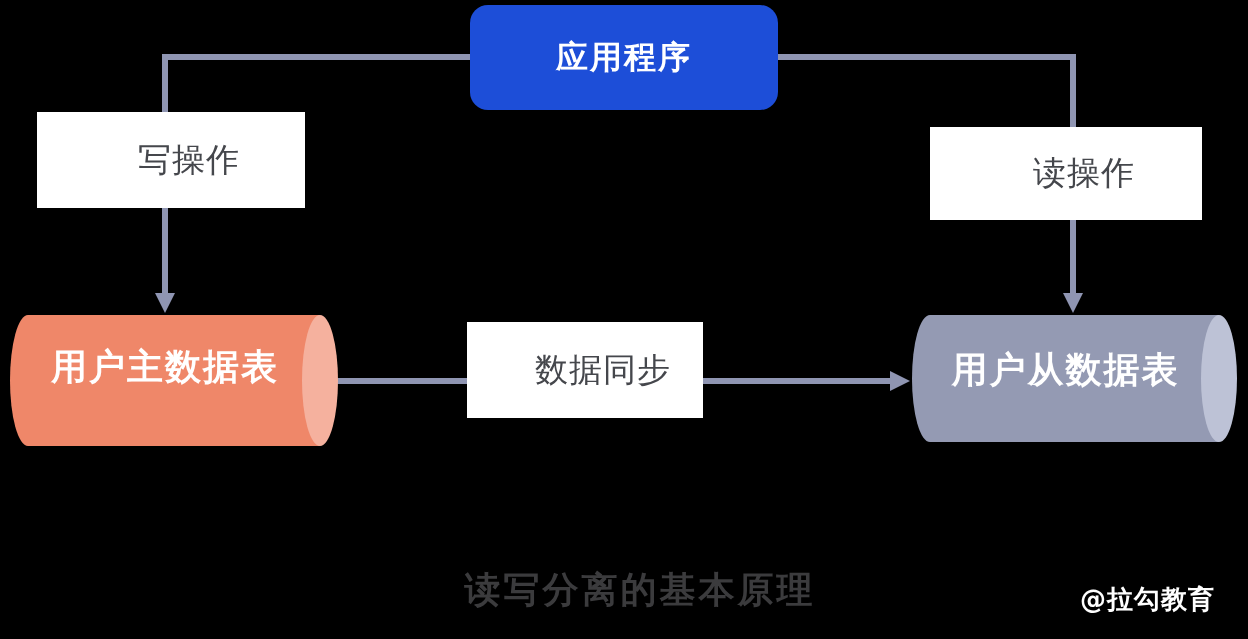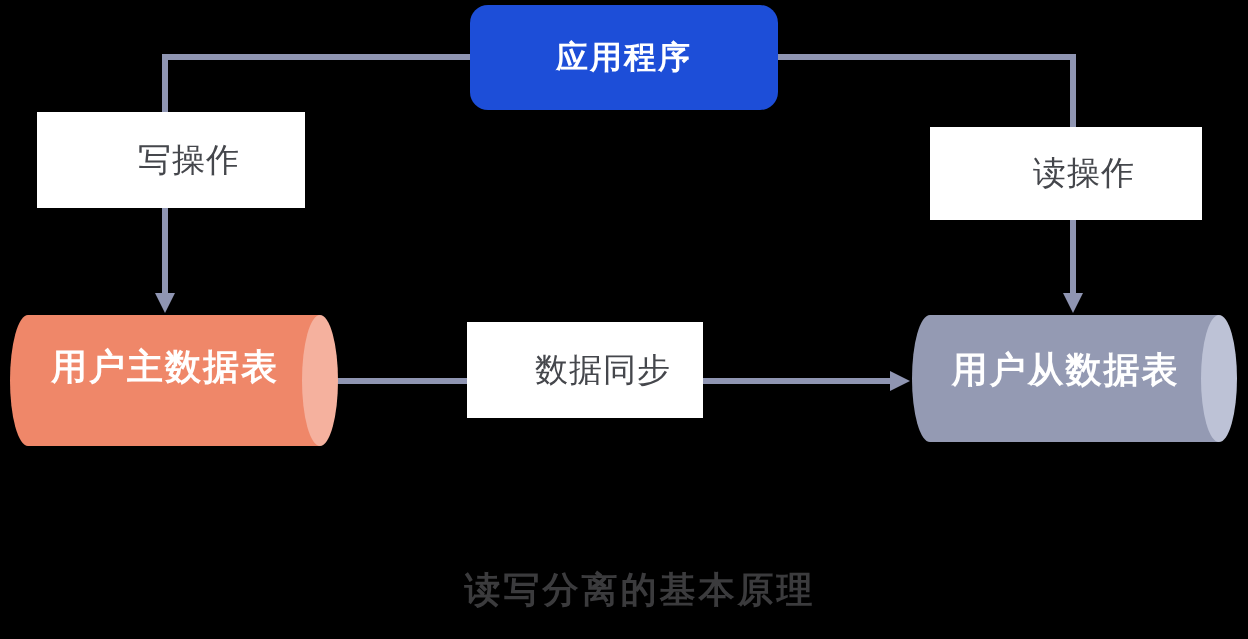--- a/index.html
+++ b/index.html
@@ -86,14 +86,15 @@
     <svg width="325" height="127" viewBox="0 0 325 127">
       <ellipse cx="18" cy="63.5" rx="18" ry="63.5" fill="#949ab3"></ellipse>
       <rect x="18" y="0" width="289" height="127" fill="#949ab3"></rect>
       <ellipse cx="307" cy="63.5" rx="18" ry="63.5" fill="#bdc2d6"></ellipse>
     </svg>
     <span class="cyl-label">用户从数据表</span>
   </div>
 
   <div class="caption">读写分离的基本原理</div>
 
+  <div class="watermark">@拉勾教育</div>
 
 </div>
 
 </body></html>

